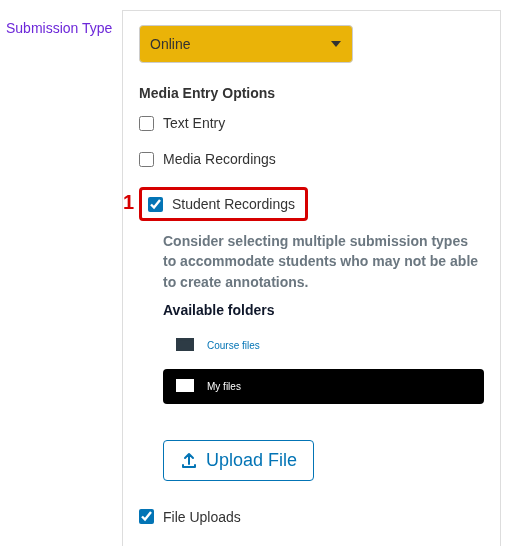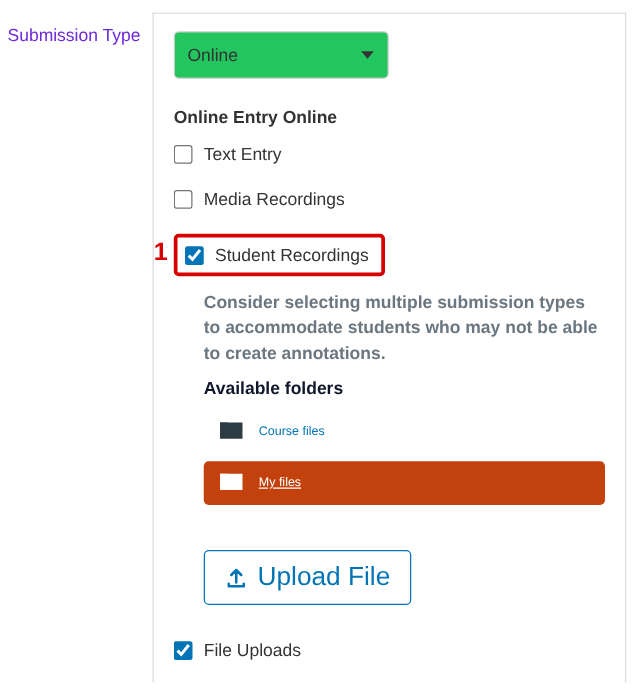--- a/index.html
+++ b/index.html
@@ -21,28 +21,28 @@
   }
   .panel {
     flex: 1;
     border: 1px solid #ddd;
     border-bottom: none;
     padding: 14px 16px 16px 16px;
     min-height: 536px;
   }
   .select-wrap { position: relative; display: inline-block; }
   select.sub-type {
-    width: 172px;
+    width: 214px;
     height: 38px;
     padding: 6px 28px 6px 10px;
     font-size: 14px;
     color: #333;
     border: 1px solid #ccc;
     border-radius: 4px;
-    background: #22c55e;
+    background: #eab308;
     appearance: none;
     -webkit-appearance: none;
   }
   .select-wrap::after {
     content: "";
     position: absolute;
     right: 12px;
     top: 16px;
     width: 0; height: 0;
     border-left: 5px solid transparent;
@@ -103,43 +103,42 @@
   }
   .folder-row {
     display: flex;
     align-items: center;
     padding: 8px 12px;
     border-radius: 4px;
     margin-bottom: 6px;
   }
   .folder-row.link .folder-label { color: #0374B5; }
   .folder-row.selected {
-    background: #c2410c;
+    background: #000000;
     color: #fff;
-    text-decoration: underline;
   }
   .folder-row.selected .folder-label { color: #fff; }
   .folder-icon-svg { flex: 0 0 auto; margin-right: 12px; }
   .folder-label { font-size: 10px; }
   .upload-btn {
     margin-top: 30px;
     display: inline-flex;
     align-items: center;
     border: 1px solid #0374B5;
     color: #0374B5;
     background: #fff;
     border-radius: 4px;
     padding: 9px 16px;
-    font-size: 21px;
+    font-size: 18px;
     cursor: pointer;
   }
   .upload-icon { margin-right: 8px; display: inline-flex; }
   .bottom-check {
     display: flex;
-    align-items: flex-end;
+    align-items: flex-start;
     margin-top: 28px;
   }
   .bottom-check input[type=checkbox] {
     width: 15px; height: 15px;
     margin: 0 9px 0 0;
     accent-color: #0374B5;
   }
 </style>
 </head>
 <body>
@@ -148,21 +147,21 @@
   <div class="left-label">Submission Type</div>
 
   <div class="panel">
 
     <div class="select-wrap">
       <select class="sub-type">
         <option>Online</option>
       </select>
     </div>
 
-    <div class="section-heading">Online Entry Online</div>
+    <div class="section-heading">Media Entry Options</div>
 
     <div class="check-line">
       <input type="checkbox" id="cb-text" style="">
       <label for="cb-text">Text Entry</label>
     </div>
 
 
     <div class="check-line">
       <input type="checkbox" id="cb-media" style="">
       <label for="cb-media">Media Recordings</label>

